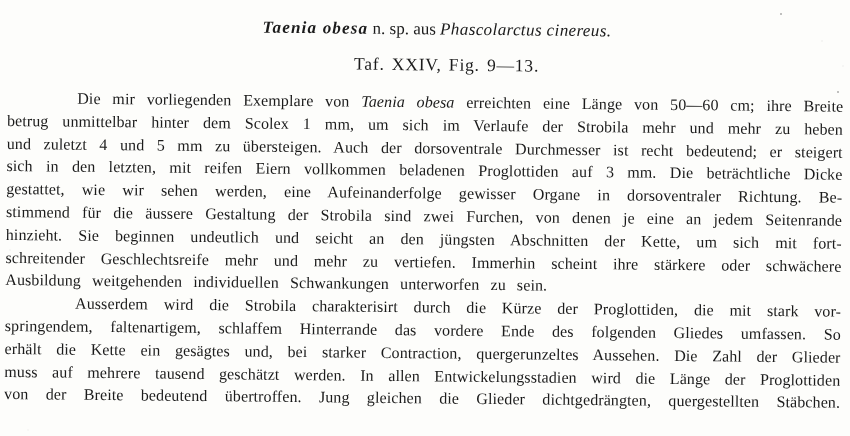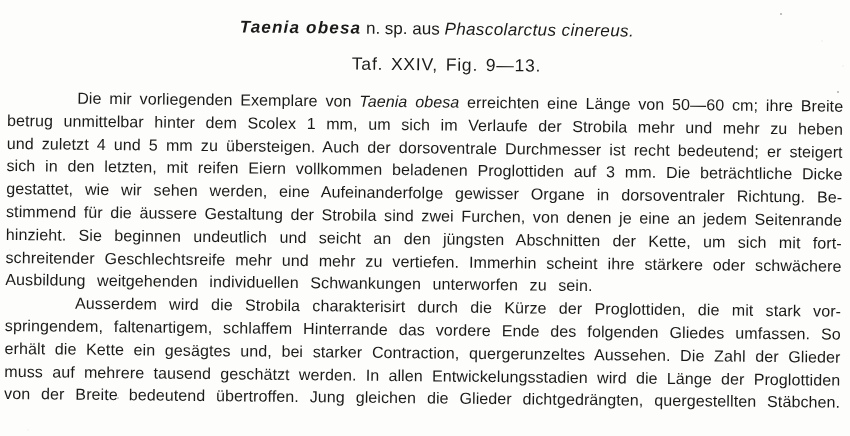--- a/index.html
+++ b/index.html
@@ -14,21 +14,21 @@
       radial-gradient(circle 1.0px at 762px 58px, rgba(50,50,50,.25) 60%, transparent 65%),
       radial-gradient(circle 1.2px at 838px 92px, rgba(50,50,50,.30) 60%, transparent 65%),
       radial-gradient(circle 1.0px at 801px 28px, rgba(50,50,50,.22) 60%, transparent 65%),
       radial-gradient(circle 1.1px at 843px 66px, rgba(50,50,50,.25) 60%, transparent 65%),
       radial-gradient(circle 1.0px at 208px 57px, rgba(50,50,50,.20) 60%, transparent 65%),
       radial-gradient(circle 1.1px at 10px 250px, rgba(50,50,50,.22) 60%, transparent 65%),
       radial-gradient(circle 1.2px at 118px 398px, rgba(50,50,50,.22) 60%, transparent 65%),
       radial-gradient(circle 1.0px at 58px 414px, rgba(50,50,50,.20) 60%, transparent 65%),
       radial-gradient(circle 1.1px at 28px 430px, rgba(50,50,50,.20) 60%, transparent 65%);
     overflow: hidden;
-    font-family: Liberation Sans, sans-serif;
+    font-family: Liberation Serif, serif;
     color: #1b1b1b;
   }
   .rot {
     transform: rotate(0.6deg);
     transform-origin: 10px 10px;
   }
   .title {
     margin-top: 15px;
     text-align: center;
     font-size: 17px;

